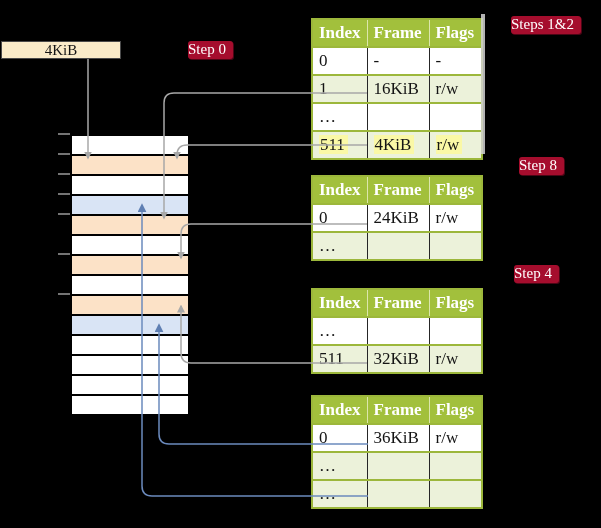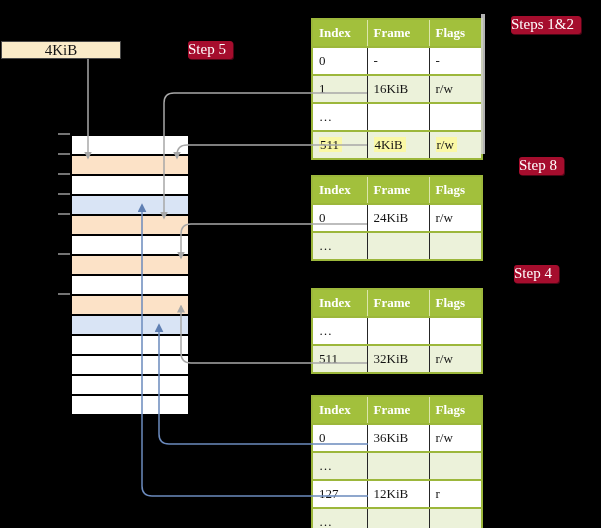--- a/index.html
+++ b/index.html
@@ -36,21 +36,21 @@
   .mem-row:last-child { border-bottom:none; }
   .mem-row[data-type="free"]      { background:#ffffff; }
   .mem-row[data-type="pagetable"] { background:#FCE2C7; }
   .mem-row[data-type="data"]      { background:#D9E4F5; }
 
   
   table.ptable {
     position:absolute; left:311px; width:170px;
     border-collapse:collapse; table-layout:fixed;
     border:2px solid #9CB73B; background:#14b8a6;
-    font-size:13px; color:#141414;
+    font-size:17px; color:#141414;
   }
   .ptable th {
     background:#A2C03C; color:#fff; font-weight:bold; text-align:left;
     padding:2px 0 3px 6px; height:21px;
     border-right:1px solid #DCE6AC; border-bottom:2px solid #9CB73B;
   }
   .ptable td {
     padding:2px 0 3px 6px; height:21px;
     border-right:1px solid #262626; border-bottom:2px solid #9CB73B;
     background:#fff;
@@ -75,21 +75,21 @@
 </head>
 <body>
 
 <div class="canvas">
 
   <div class="frame-box">
     <span>4KiB</span>
   </div>
 
   <div class="badge" id="badge-step0">
-    <span>Step 5</span>
+    <span>Step 0</span>
   </div>
   <div class="badge" id="badge-steps12">
     <span>Steps 1&amp;2</span>
   </div>
   <div class="badge" id="badge-step3">
     <span>Step 8</span>
   </div>
   <div class="badge" id="badge-step4">
     <span>Step 4</span>
   </div>
@@ -210,25 +210,20 @@
     </tr>
     <tr>
       <td>0</td>
       <td>36KiB</td>
       <td>r/w</td>
     </tr>
     <tr class="alt">
       <td>…</td>
       <td></td>
       <td></td>
-    </tr>
-    <tr>
-      <td>127</td>
-      <td>12KiB</td>
-      <td>r</td>
     </tr>
     <tr class="alt">
       <td>…</td>
       <td></td>
       <td></td>
     </tr>
   </tbody>
     </table>
 
   <div class="artifact-strip"></div>

